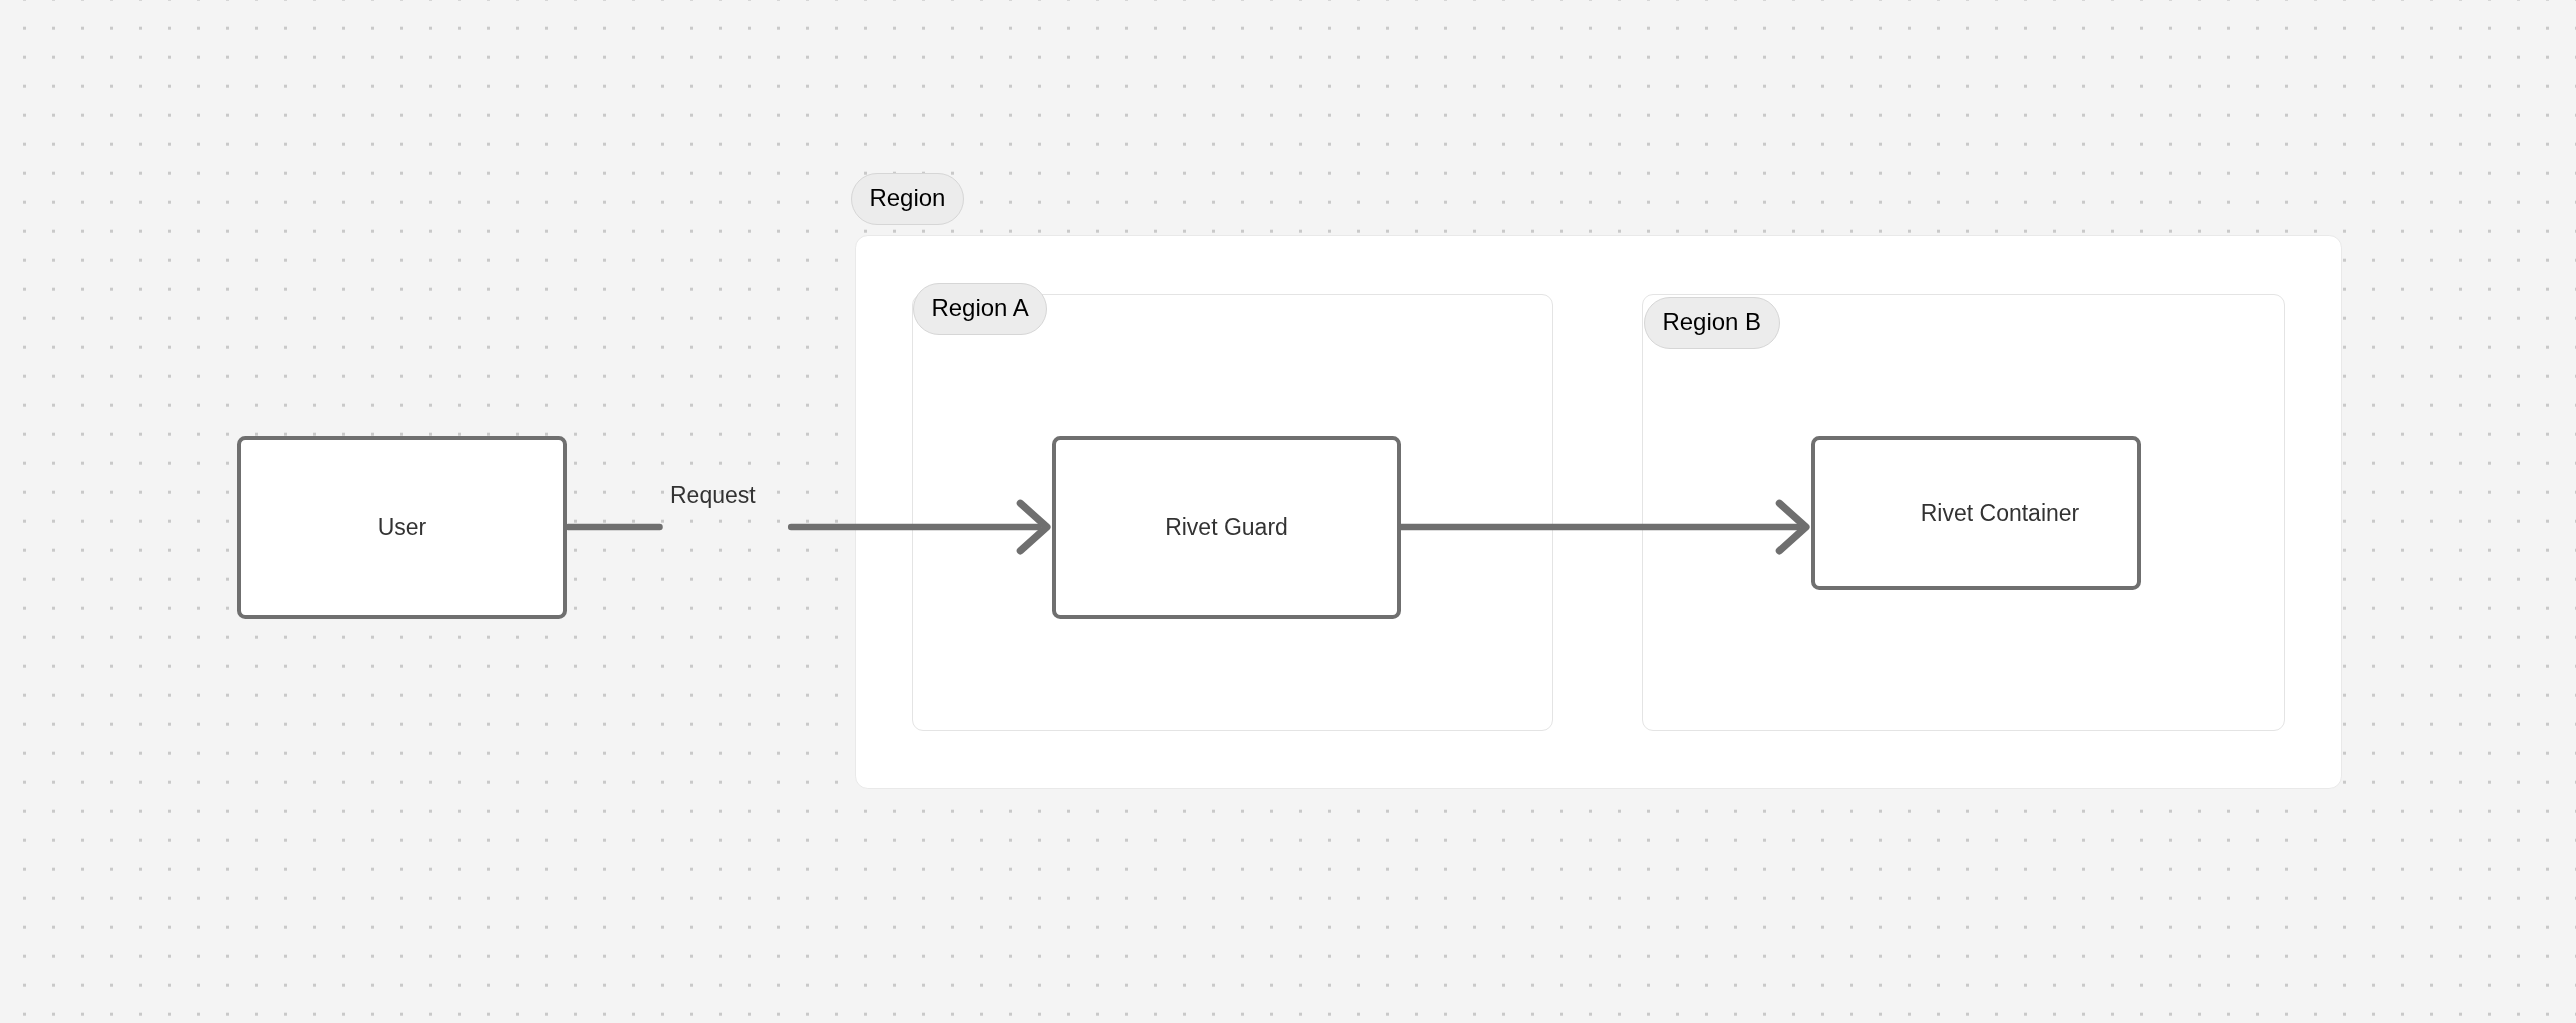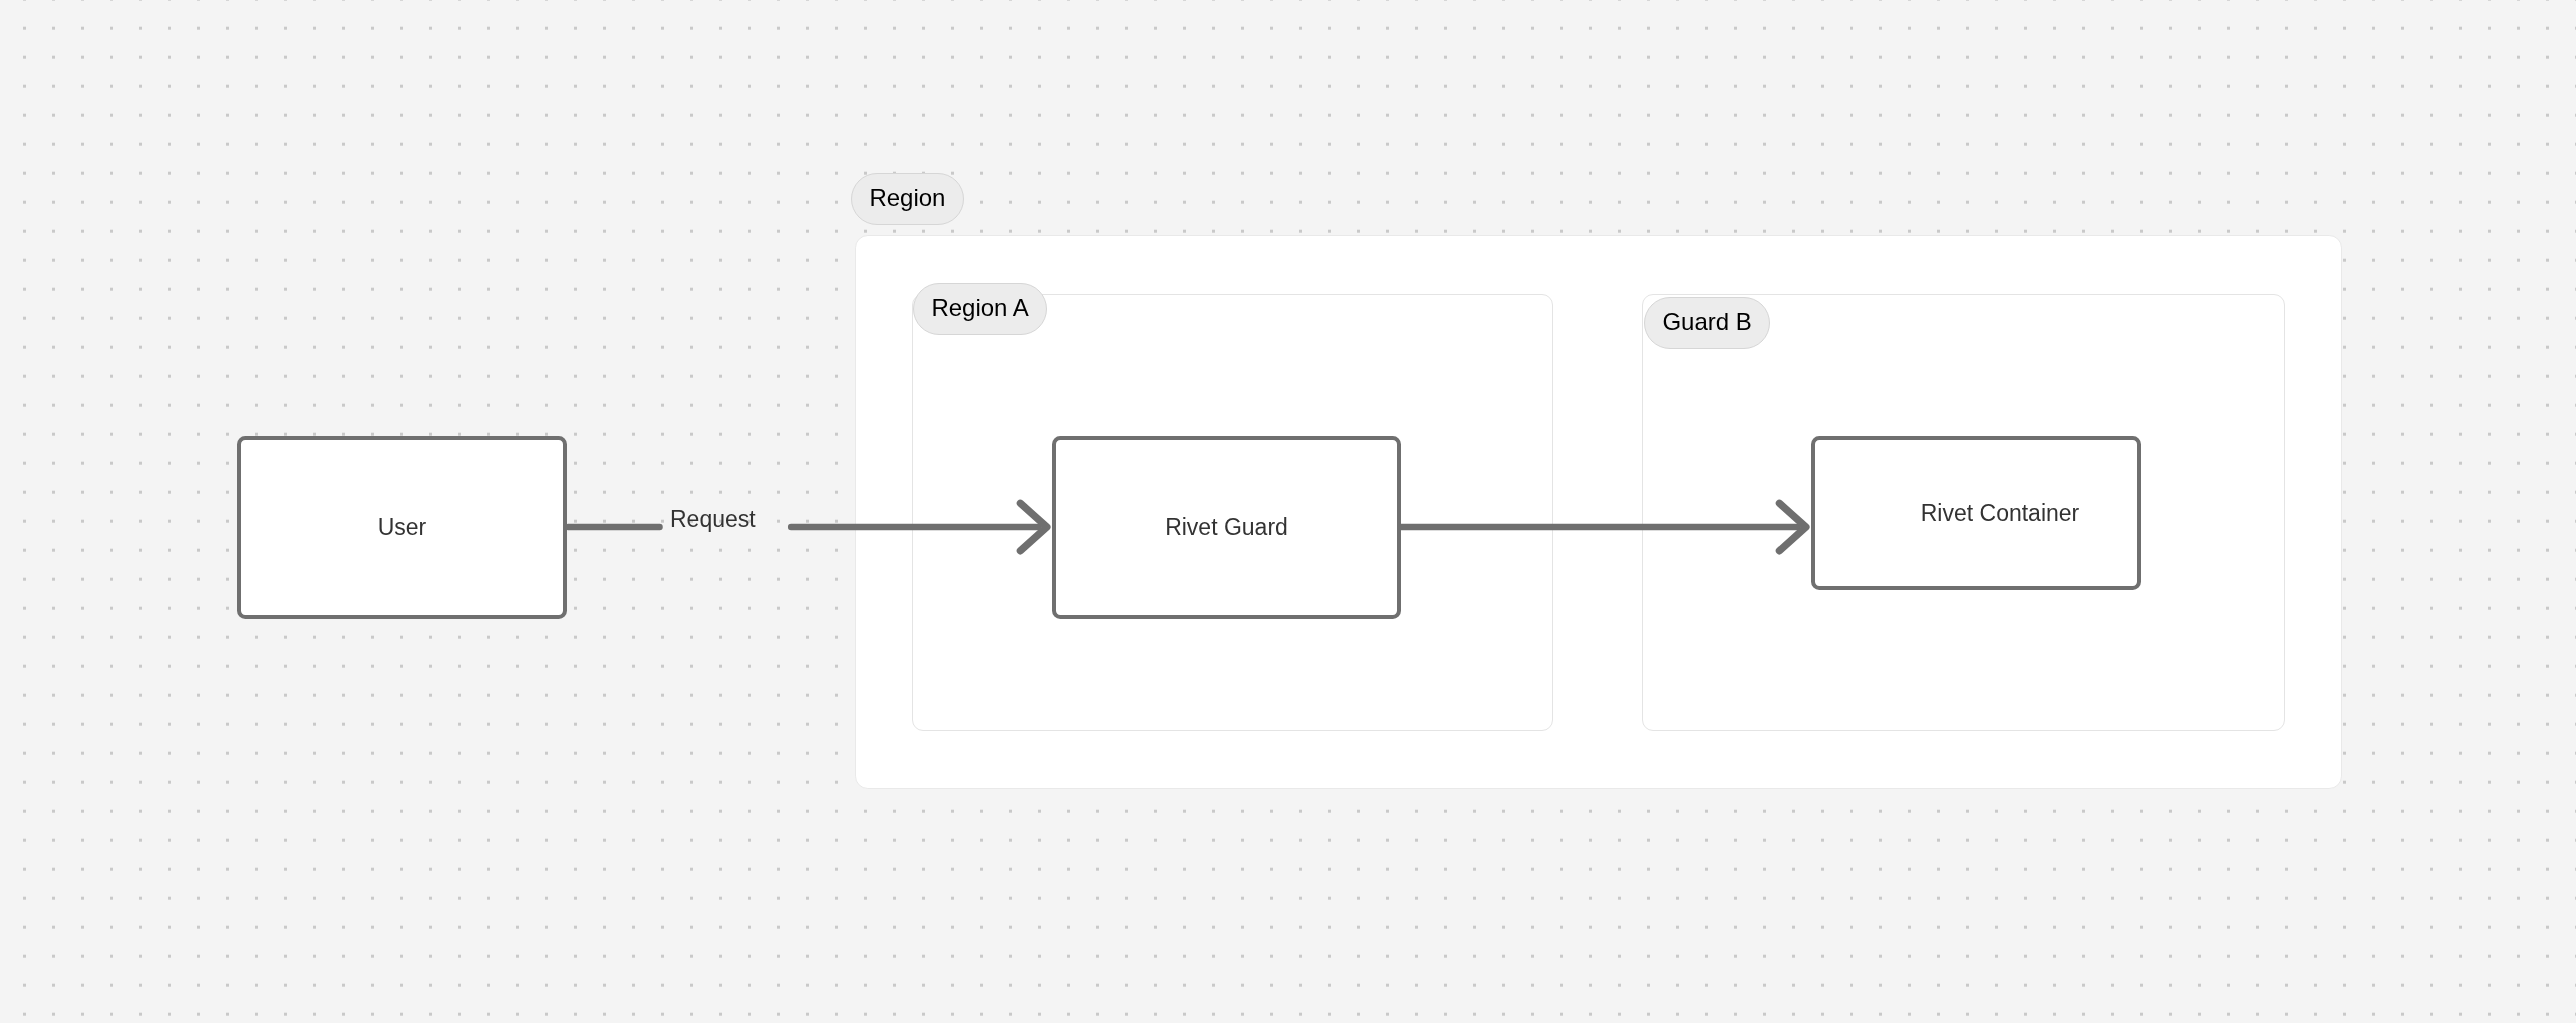--- a/index.html
+++ b/index.html
@@ -136,40 +136,40 @@
   .edge-label {
     position: absolute;
     color: #333333;
     font-size: 23px;
     line-height: 1;
     white-space: nowrap;
     background: transparent;
   }
   #edge-label-request {
     left: 670px;
-    top: 508px;
+    top: 484px;
     text-align: right;
   }
 </style>
 </head>
 <body>
 
 <div id="diagram-canvas">
 
   <div class="group-outer" id="group-rivet"></div>
 
   <div class="group-region" id="group-region-a"></div>
 
   <div class="group-region" id="group-region-b"></div>
 
   <div class="pill-label" id="label-rivet">Region</div>
 
   <div class="pill-label" id="label-region-a">Region A</div>
 
-  <div class="pill-label" id="label-region-b">Guard B</div>
+  <div class="pill-label" id="label-region-b">Region B</div>
 
   <svg id="edge-layer" viewBox="0 0 2820 1120" width="2576" height="1023">
 
     <g>
       <line x1="622" y1="577" x2="722" y2="577" stroke="#6f6f6f" stroke-width="7" stroke-linecap="round"></line>
       <line x1="866" y1="577" x2="1137" y2="577" stroke="#6f6f6f" stroke-width="7" stroke-linecap="round"></line>
       <polyline points="1117,551 1146,577 1117,603" fill="none" stroke="#6f6f6f" stroke-width="8" stroke-linecap="round" stroke-linejoin="round"></polyline>
     </g>
 
     <g>

